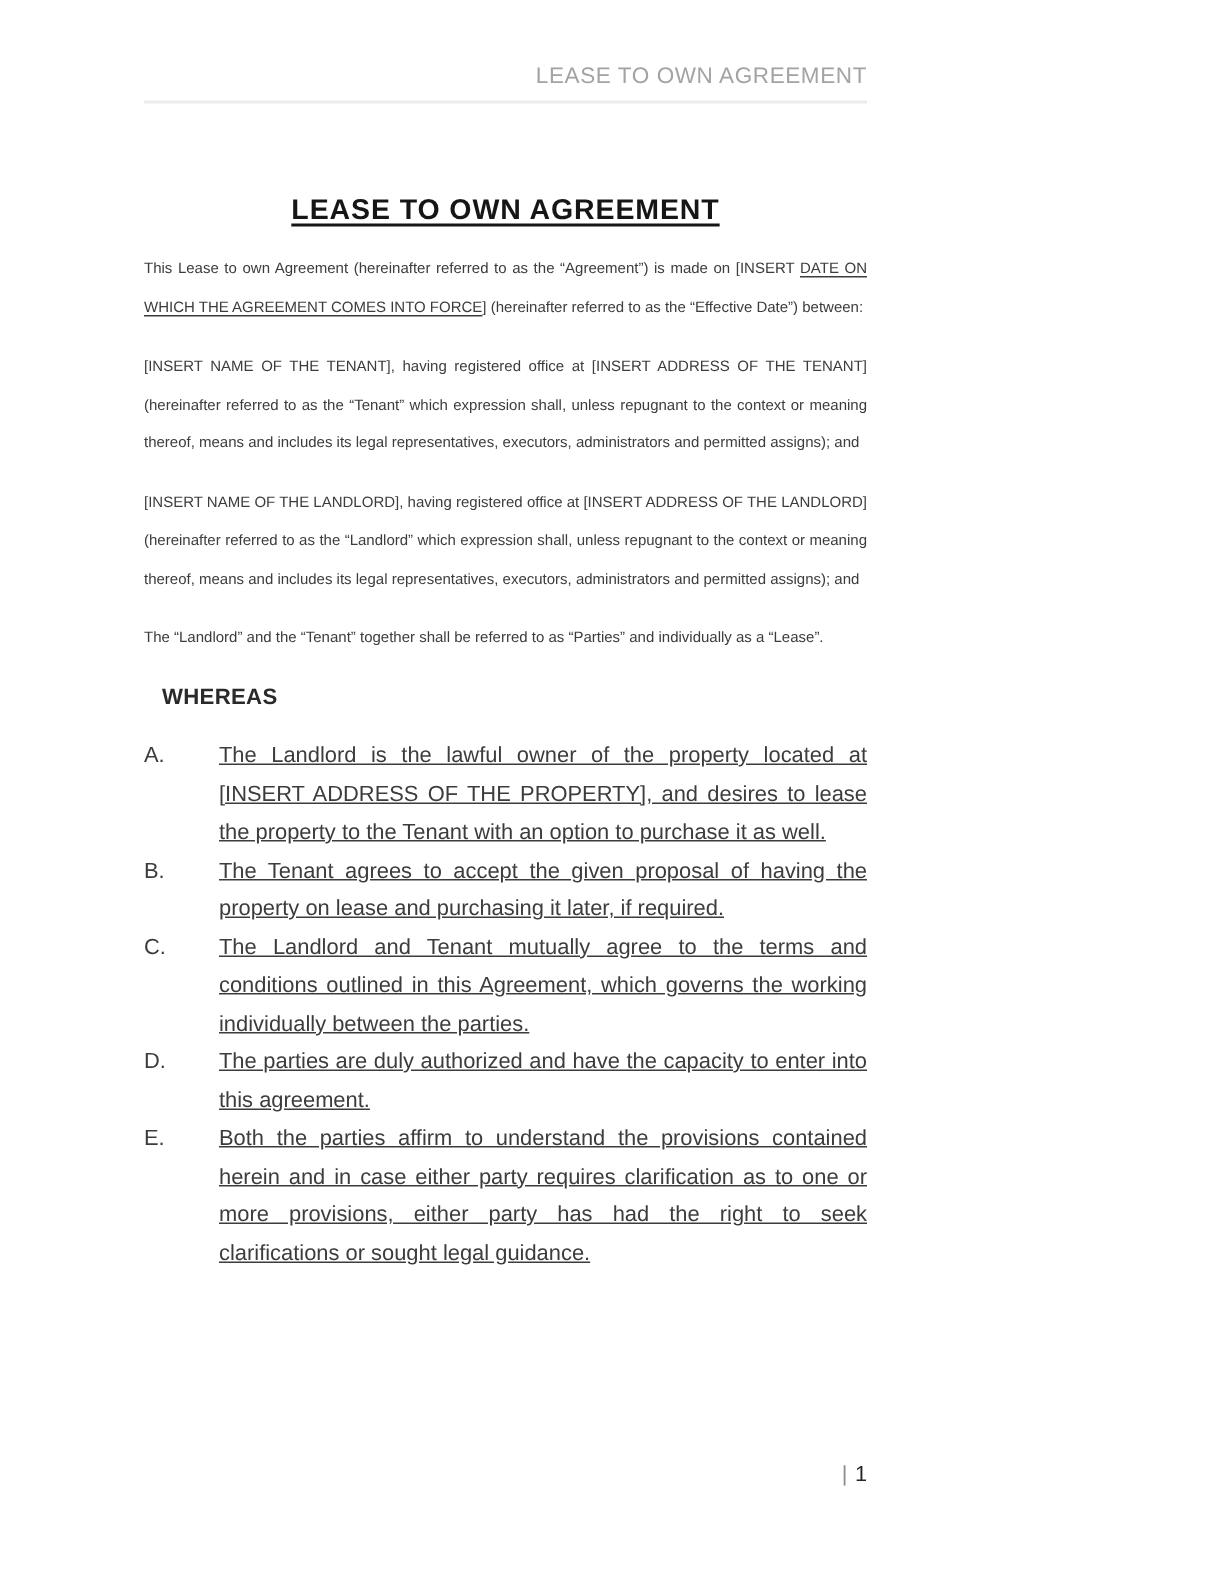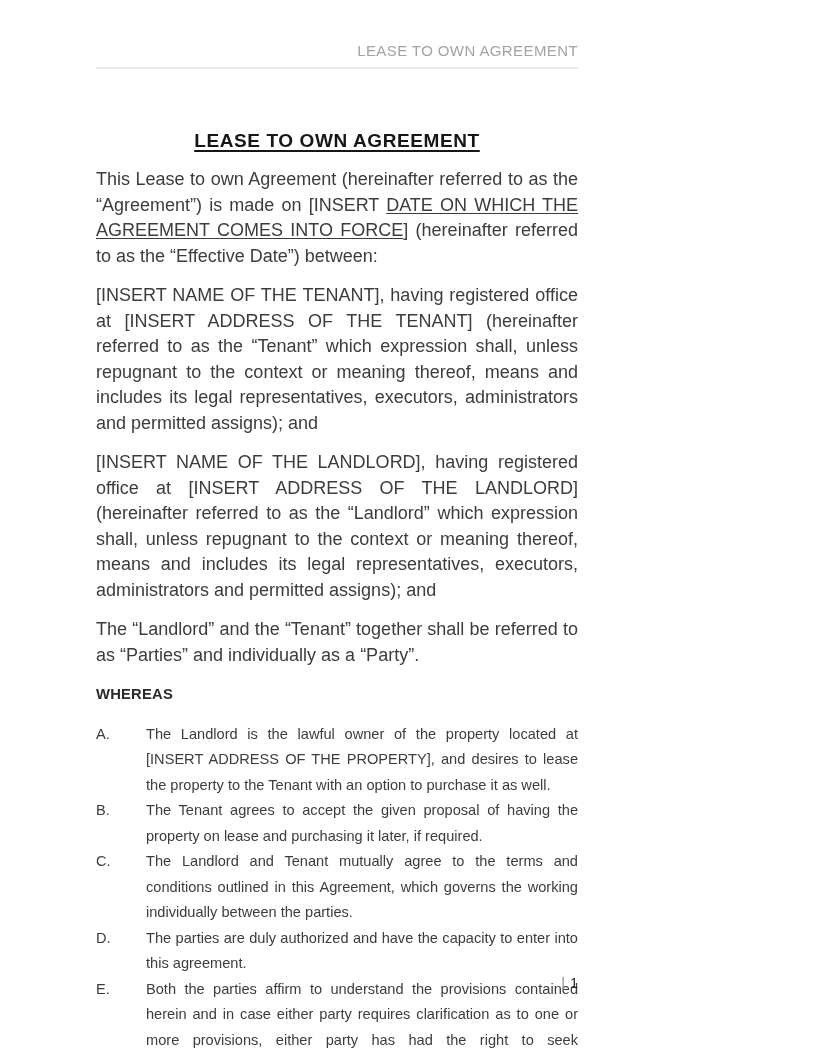--- a/index.html
+++ b/index.html
@@ -36,31 +36,31 @@
     color: #161616;
     letter-spacing: 0.6px;
   }
   .doc-title .u-title {
     text-decoration: underline;
     text-decoration-thickness: 2px;
     text-underline-offset: 3px;
   }
   .para {
     margin: 14px 0 0 0;
-    font-size: 18px;
+    font-size: 10px;
     line-height: 25.5px;
     text-align: justify;
     color: #3c3c3c;
   }
   .para .u {
     text-decoration: underline;
     text-underline-offset: 2px;
   }
   .section-heading {
-    margin: 14px 0 0 0;
+    margin: 14px 0 0 12px;
     font-size: 14.8px;
     line-height: 25.5px;
     font-weight: bold;
     color: #2a2a2a;
     letter-spacing: 0.2px;
   }
   .recitals {
     margin: 14px 0 0 0;
   }
   .recital {
@@ -68,20 +68,21 @@
     grid-template-columns: 50px 1fr;
     font-size: 14.6px;
     line-height: 25.5px;
     color: #3c3c3c;
   }
   .recital .marker {
     text-align: left;
   }
   .recital .rtext {
     text-align: justify;
+    text-decoration: underline;
   }
   .page-footer {
     position: absolute;
     top: 972px;
     right: 94px;
     font-size: 14.5px;
     line-height: 22px;
   }
   .page-footer .pipe {
     color: #8c8c8c;
@@ -103,21 +104,21 @@
   <h1 class="doc-title">
     <span class="u-title">LEASE TO OWN AGREEMENT</span>
   </h1>
 
   <p class="para"><span>This Lease to own Agreement (hereinafter referred to as the “Agreement”) is made on [INSERT </span><span class="u">DATE ON WHICH THE AGREEMENT COMES INTO FORCE</span><span>] (hereinafter referred to as the “Effective Date”) between:</span></p>
 
   <p class="para">[INSERT NAME OF THE TENANT], having registered office at [INSERT ADDRESS OF THE TENANT] (hereinafter referred to as the “Tenant” which expression shall, unless repugnant to the context or meaning thereof, means and includes its legal representatives, executors, administrators and permitted assigns); and</p>
 
   <p class="para">[INSERT NAME OF THE LANDLORD], having registered office at [INSERT ADDRESS OF THE LANDLORD] (hereinafter referred to as the “Landlord” which expression shall, unless repugnant to the context or meaning thereof, means and includes its legal representatives, executors, administrators and permitted assigns); and</p>
 
-  <p class="para">The “Landlord” and the “Tenant” together shall be referred to as “Parties” and individually as a “Party”.</p>
+  <p class="para">The “Landlord” and the “Tenant” together shall be referred to as “Parties” and individually as a “Lease”.</p>
 
   <h2 class="section-heading">WHEREAS</h2>
 
   <div class="recitals">
     <div class="recital">
       <span class="marker">A.</span>
       <span class="rtext">The Landlord is the lawful owner of the property located at [INSERT ADDRESS OF THE PROPERTY], and desires to lease the property to the Tenant with an option to purchase it as well.</span>
     </div>
     <div class="recital">
       <span class="marker">B.</span>

